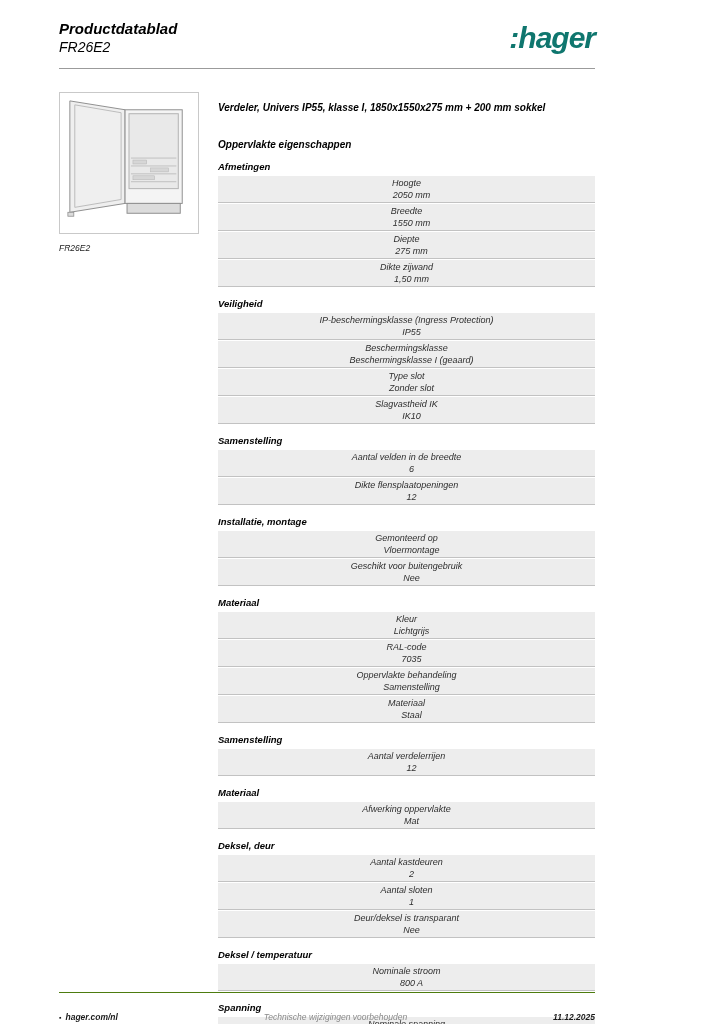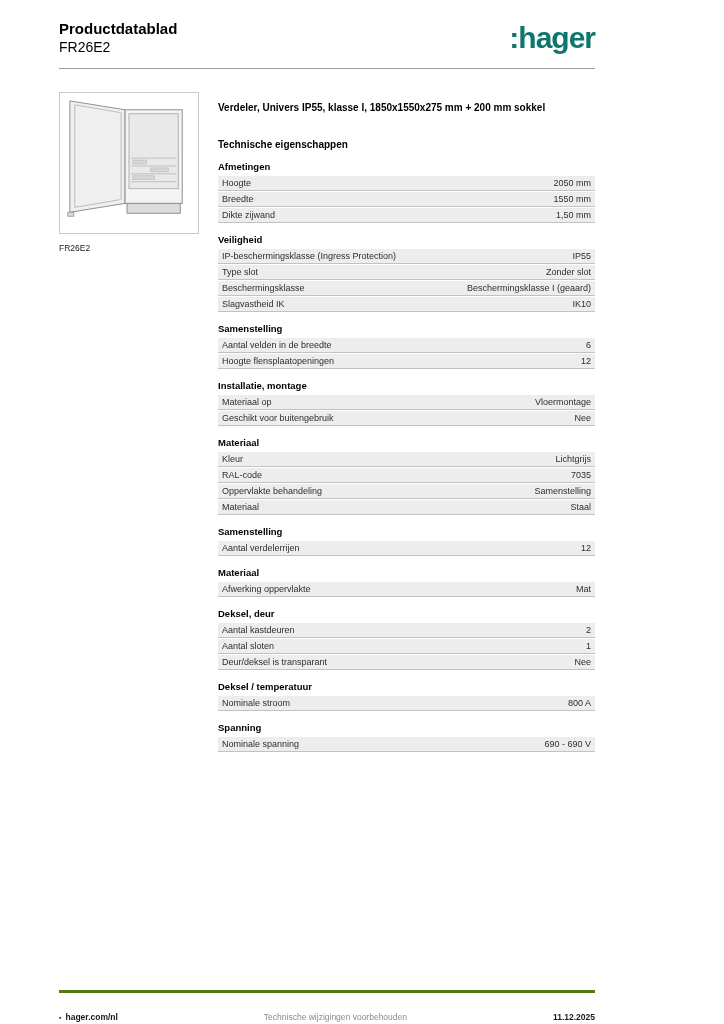--- a/index.html
+++ b/index.html
@@ -9,20 +9,21 @@
     color: #000;
     width: 724px;
     margin: 0;
   }
   .page {
     position: relative;
     width: 644px;
     height: 1024px;
     background: #ffffff;
     overflow: hidden;
+    font-style: italic;
   }
   
   .header {
     display: flex;
     justify-content: space-between;
     align-items: flex-start;
     padding: 20px 49px 0 59px;
   }
   .doc-title {
     font-size: 15px;
@@ -90,30 +91,31 @@
     display: flex;
     justify-content: space-between;
     align-items: center;
     background: #ededed;
     border-bottom: 1px solid #c2c2c2;
     margin-bottom: 1px;
     padding: 1px 4px;
     font-size: 9px;
     line-height: 12px;
     color: #2e2e2e;
+    flex-direction: column;
   }
   .spec-row .label { text-align: left; white-space: nowrap; }
   .spec-row .value { text-align: right; white-space: nowrap; padding-left: 10px; }
   
   .footer {
     position: absolute;
     left: 59px;
     right: 49px;
     bottom: 2px;
-    border-top: 3px solid #4d7c0f;
+    border-top: 1px solid #4d7c0f;
     padding-top: 6px;
     display: flex;
     justify-content: space-between;
     align-items: baseline;
     font-size: 8.5px;
   }
   .footer-left { font-weight: bold; color: #1a1a1a; text-decoration: none; display: inline-flex; align-items: center; }
   .footer-bullet { font-size: 7px; margin-right: 4px; color: #1a1a1a; }
   .footer-center { color: #8a8a8a; }
   .footer-right { font-weight: bold; color: #1a1a1a; margin-top: 13px; }
@@ -155,71 +157,75 @@
 
           <rect x="68" y="112" width="54" height="10" fill="#dcdcdc" stroke="#8f8f8f" stroke-width="1"></rect>
           <rect x="8" y="121" width="6" height="4" fill="#dcdcdc" stroke="#8f8f8f" stroke-width="0.8"></rect>
         </svg>
       </div>
       <div class="image-caption">FR26E2</div>
     </div>
 
     <div class="main-col">
       <div class="product-description">Verdeler, Univers IP55, klasse I, 1850x1550x275 mm + 200 mm sokkel</div>
-      <div class="specs-heading">Technische eigenschappen</div>
+      <div class="specs-heading">Oppervlakte eigenschappen</div>
       <div id="sections">
           <div class="section">
             <div class="section-title">Afmetingen</div>
             <div class="spec-row">
               <span class="label">Hoogte</span>
               <span class="value">2050 mm</span>
             </div>
             <div class="spec-row">
               <span class="label">Breedte</span>
               <span class="value">1550 mm</span>
             </div>
             <div class="spec-row">
+              <span class="label">Diepte</span>
+              <span class="value">275 mm</span>
+            </div>
+            <div class="spec-row">
               <span class="label">Dikte zijwand</span>
               <span class="value">1,50 mm</span>
             </div>
           </div>
           <div class="section">
             <div class="section-title">Veiligheid</div>
             <div class="spec-row">
               <span class="label">IP-beschermingsklasse (Ingress Protection)</span>
               <span class="value">IP55</span>
             </div>
             <div class="spec-row">
+              <span class="label">Beschermingsklasse</span>
+              <span class="value">Beschermingsklasse I (geaard)</span>
+            </div>
+            <div class="spec-row">
               <span class="label">Type slot</span>
               <span class="value">Zonder slot</span>
             </div>
             <div class="spec-row">
-              <span class="label">Beschermingsklasse</span>
-              <span class="value">Beschermingsklasse I (geaard)</span>
-            </div>
-            <div class="spec-row">
               <span class="label">Slagvastheid IK</span>
               <span class="value">IK10</span>
             </div>
           </div>
           <div class="section">
             <div class="section-title">Samenstelling</div>
             <div class="spec-row">
               <span class="label">Aantal velden in de breedte</span>
               <span class="value">6</span>
             </div>
             <div class="spec-row">
-              <span class="label">Hoogte flensplaatopeningen</span>
+              <span class="label">Dikte flensplaatopeningen</span>
               <span class="value">12</span>
             </div>
           </div>
           <div class="section">
             <div class="section-title">Installatie, montage</div>
             <div class="spec-row">
-              <span class="label">Materiaal op</span>
+              <span class="label">Gemonteerd op</span>
               <span class="value">Vloermontage</span>
             </div>
             <div class="spec-row">
               <span class="label">Geschikt voor buitengebruik</span>
               <span class="value">Nee</span>
             </div>
           </div>
           <div class="section">
             <div class="section-title">Materiaal</div>
             <div class="spec-row">

